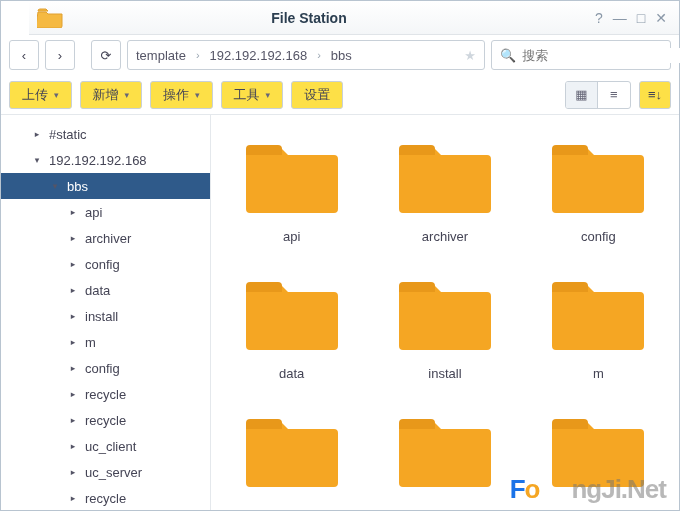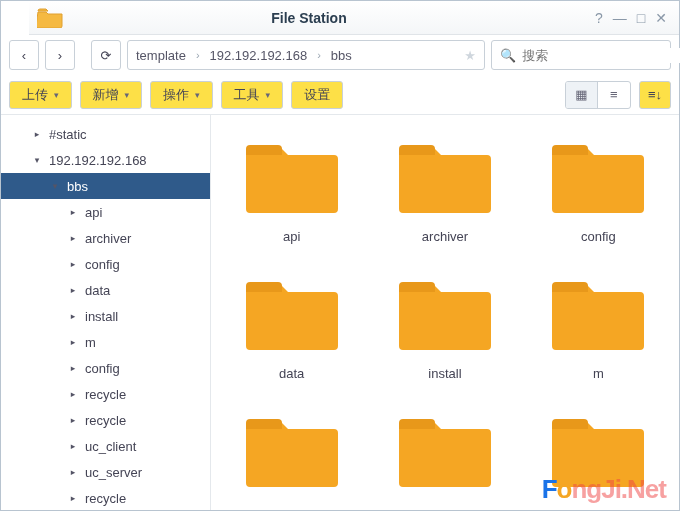--- a/index.html
+++ b/index.html
@@ -32,21 +32,21 @@
   .node .arrow { width: 12px; font-size: 9px; color: #556; margin-right: 6px; display: inline-block; text-align: center; }
   .node.selected { background: #2f5a8a; color: #fff; }
   .content { flex: 1; overflow-y: auto; padding: 10px 4px; }
   .grid { display: grid; grid-template-columns: repeat(3, 1fr); gap: 0; }
   .item { display: flex; flex-direction: column; align-items: center; padding: 12px 0 18px; cursor: pointer; }
   .item .label { margin-top: 10px; font-size: 13px; color: #445; }
   .folder-svg { width: 100px; height: 78px; }
   .watermark { position: absolute; right: 14px; bottom: 6px; font-size: 26px; font-weight: 700; letter-spacing: -1px; pointer-events: none; }
   .watermark .f { color: #1a73e8; }
   .watermark .o { color: #f5a623; }
-  .watermark .rest { color: #ef4444; opacity: .5; }
+  .watermark .rest { color: #737373; opacity: .5; margin-left: 32px; }
 </style>
 </head>
 <body>
 
 <div class="window">
   <div class="titlebar">
     <span class="app-icon">
       <svg viewBox="0 0 26 20">
           <path d="M1 4 h8 l2 2 h14 v12 a2 2 0 0 1 -2 2 h-22 a2 2 0 0 1 -2 -2 z" fill="#f5b942" stroke="#e0a030"></path>
           <path d="M1 3 a2 2 0 0 1 2 -2 h6 l2 2 h-10 z" fill="#f5b942" stroke="#e0a030"></path>

